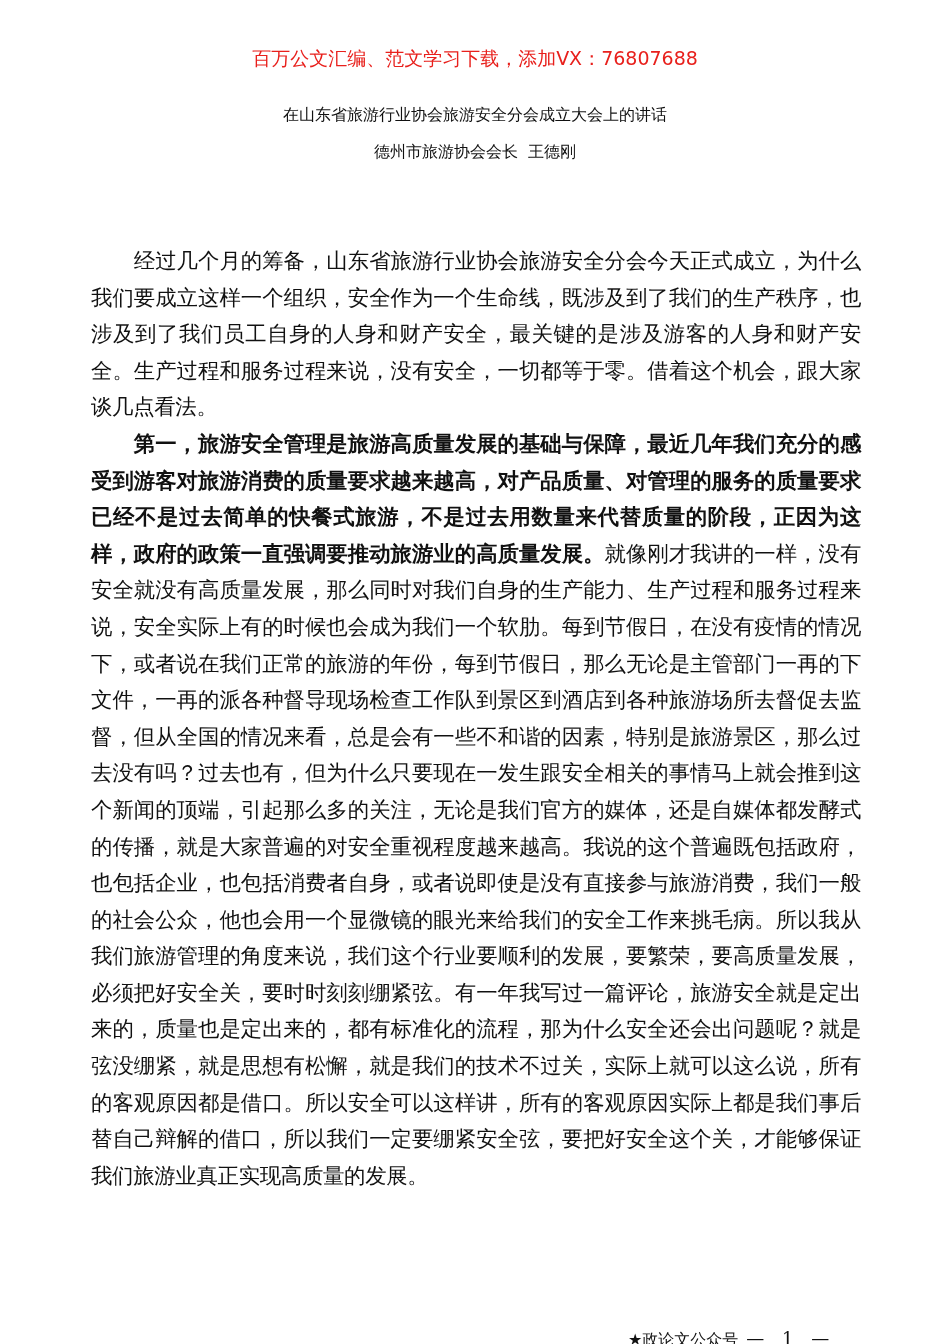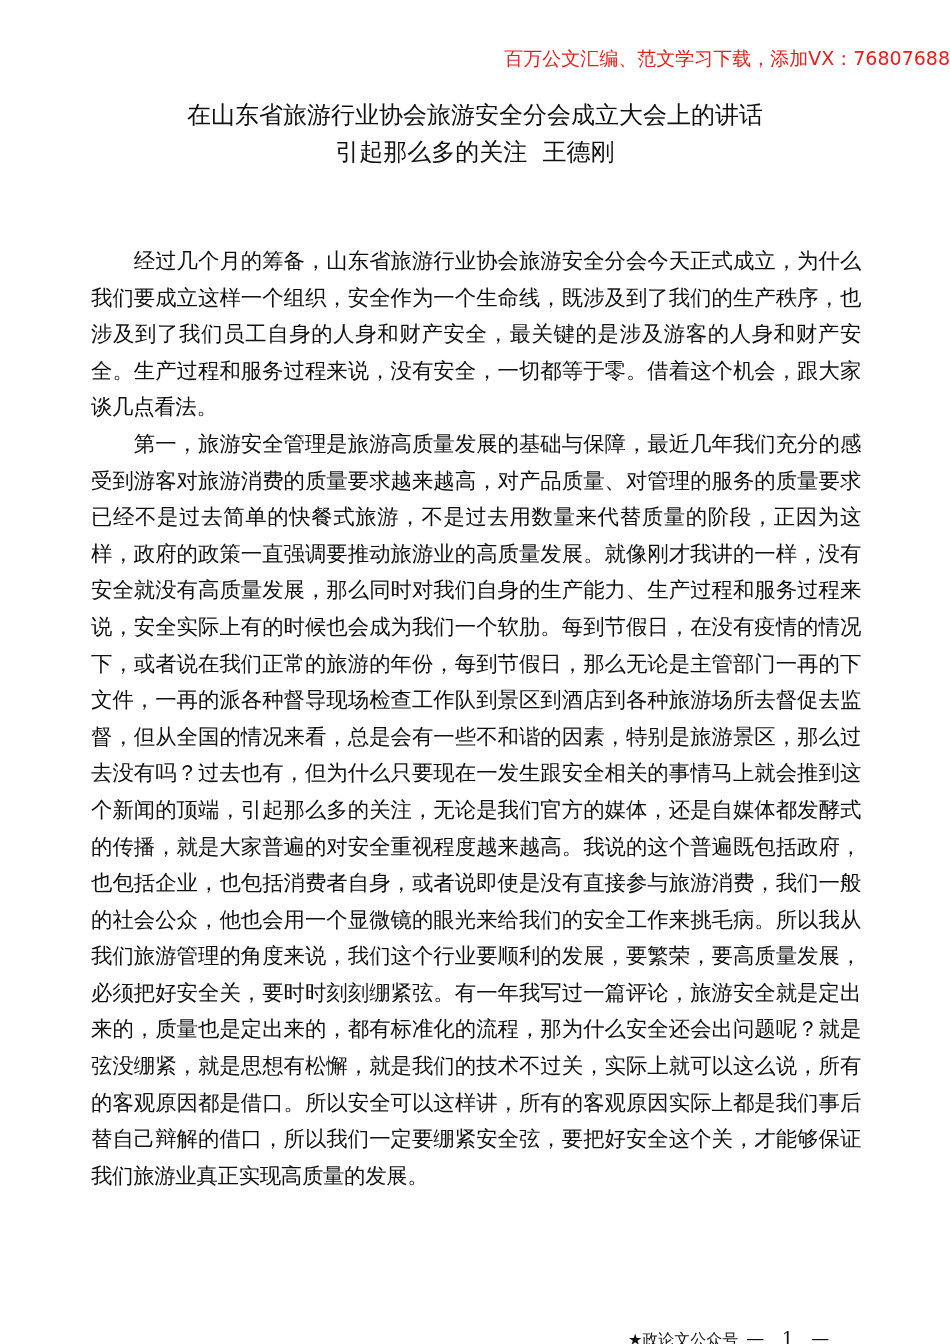--- a/index.html
+++ b/index.html
@@ -1,36 +1,36 @@
 <!DOCTYPE html>
 <html><head>
 <meta charset="utf-8">
 <style>
   html, body { margin: 0; padding: 0; background: #ffffff; }
   body { width: 950px; height: 1344px; position: relative; overflow: hidden;
          font-family: "DejaVu Sans", "Liberation Sans", sans-serif; color: #111; }
-  .header-note { position: absolute; top: 44px; left: 0; width: 950px; text-align: right;
+  .header-note { position: absolute; top: 44px; left: 0; width: 950px; text-align: center;
                  color: #e8201c; font-size: 19px; line-height: 28px; }
   .title-block { position: absolute; top: 97px; left: 0; width: 950px; text-align: center;
-                 font-size: 24px; line-height: 36.5px; color: #111; }
+                 font-size: 16px; line-height: 36.5px; color: #111; }
   .body-text { position: absolute; top: 243px; left: 91px; width: 770px;
                font-size: 21.4px; line-height: 36.6px; text-align: justify; letter-spacing: -0.3px; }
   .body-text p { margin: 0; text-indent: 2em; }
-  .bold { font-weight: normal; }
+  .bold { font-weight: bold; }
   .footer { position: absolute; top: 1318px; left: 628px; font-size: 16px; line-height: 24px; color: #111; white-space: nowrap; margin-top: 9px; }
   .footer .page-num { font-family: "DejaVu Serif", "Liberation Serif", serif; font-size: 18px; margin-left: 8px; letter-spacing: 6px; }
 </style>
 </head>
 <body>
 
 <div class="header-note">百万公文汇编、范文学习下载，添加VX：76807688</div>
 
 <div class="title-block">
   <div>在山东省旅游行业协会旅游安全分会成立大会上的讲话</div>
-  <div style="white-space: pre;">引起那么多的关注  王德刚</div>
+  <div style="white-space: pre;">德州市旅游协会会长  王德刚</div>
 </div>
 
 <div class="body-text">
   <p><span>经过几个月的筹备，山东省旅游行业协会旅游安全分会今天正式成立，为什么我们要成立这样一个组织，安全作为一个生命线，既涉及到了我们的生产秩序，也涉及到了我们员工自身的人身和财产安全，最关键的是涉及游客的人身和财产安全。生产过程和服务过程来说，没有安全，一切都等于零。借着这个机会，跟大家谈几点看法。</span></p>
   <p><span class="bold">第一，旅游安全管理是旅游高质量发展的基础与保障，最近几年我们充分的感受到游客对旅游消费的质量要求越来越高，对产品质量、对管理的服务的质量要求已经不是过去简单的快餐式旅游，不是过去用数量来代替质量的阶段，正因为这样，政府的政策一直强调要推动旅游业的高质量发展。</span><span>就像刚才我讲的一样，没有安全就没有高质量发展，那么同时对我们自身的生产能力、生产过程和服务过程来说，安全实际上有的时候也会成为我们一个软肋。每到节假日，在没有疫情的情况下，或者说在我们正常的旅游的年份，每到节假日，那么无论是主管部门一再的下文件，一再的派各种督导现场检查工作队到景区到酒店到各种旅游场所去督促去监督，但从全国的情况来看，总是会有一些不和谐的因素，特别是旅游景区，那么过去没有吗？过去也有，但为什么只要现在一发生跟安全相关的事情马上就会推到这个新闻的顶端，引起那么多的关注，无论是我们官方的媒体，还是自媒体都发酵式的传播，就是大家普遍的对安全重视程度越来越高。我说的这个普遍既包括政府，也包括企业，也包括消费者自身，或者说即使是没有直接参与旅游消费，我们一般的社会公众，他也会用一个显微镜的眼光来给我们的安全工作来挑毛病。所以我从我们旅游管理的角度来说，我们这个行业要顺利的发展，要繁荣，要高质量发展，必须把好安全关，要时时刻刻绷紧弦。有一年我写过一篇评论，旅游安全就是定出来的，质量也是定出来的，都有标准化的流程，那为什么安全还会出问题呢？就是弦没绷紧，就是思想有松懈，就是我们的技术不过关，实际上就可以这么说，所有的客观原因都是借口。所以安全可以这样讲，所有的客观原因实际上都是我们事后替自己辩解的借口，所以我们一定要绷紧安全弦，要把好安全这个关，才能够保证我们旅游业真正实现高质量的发展。</span></p>
 </div>
 
 <div class="footer">
   <span>★政论文公众号</span><span class="page-num">— 1 —</span>
 </div>

